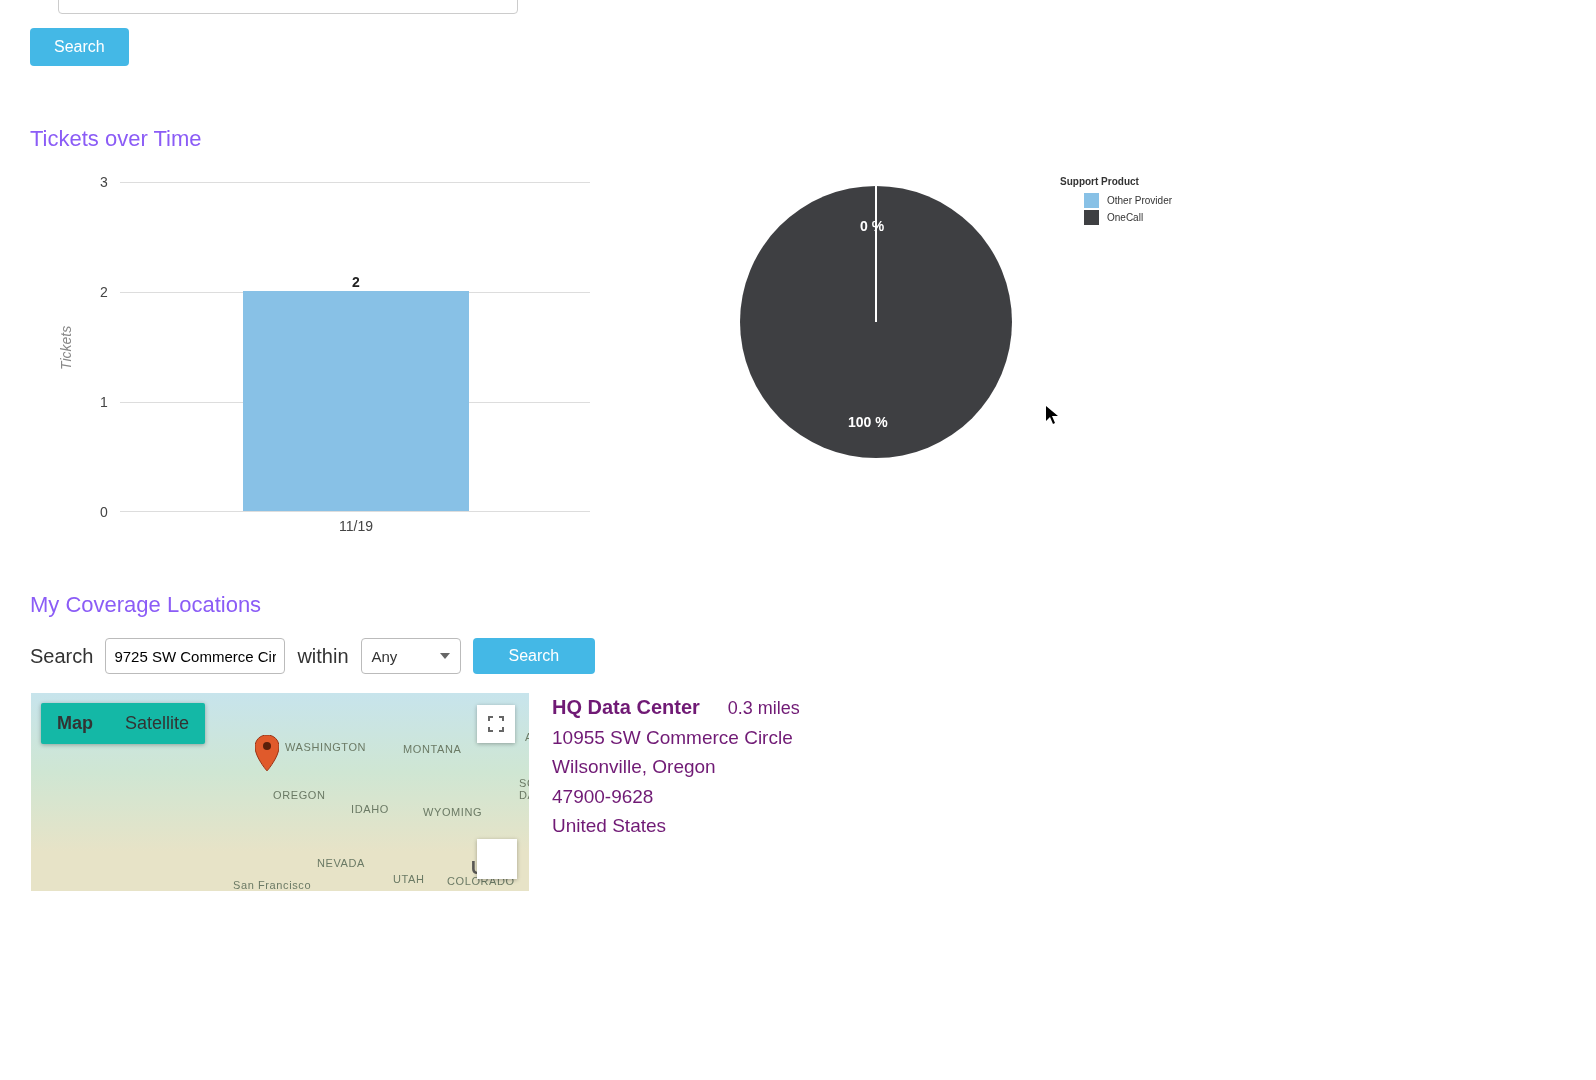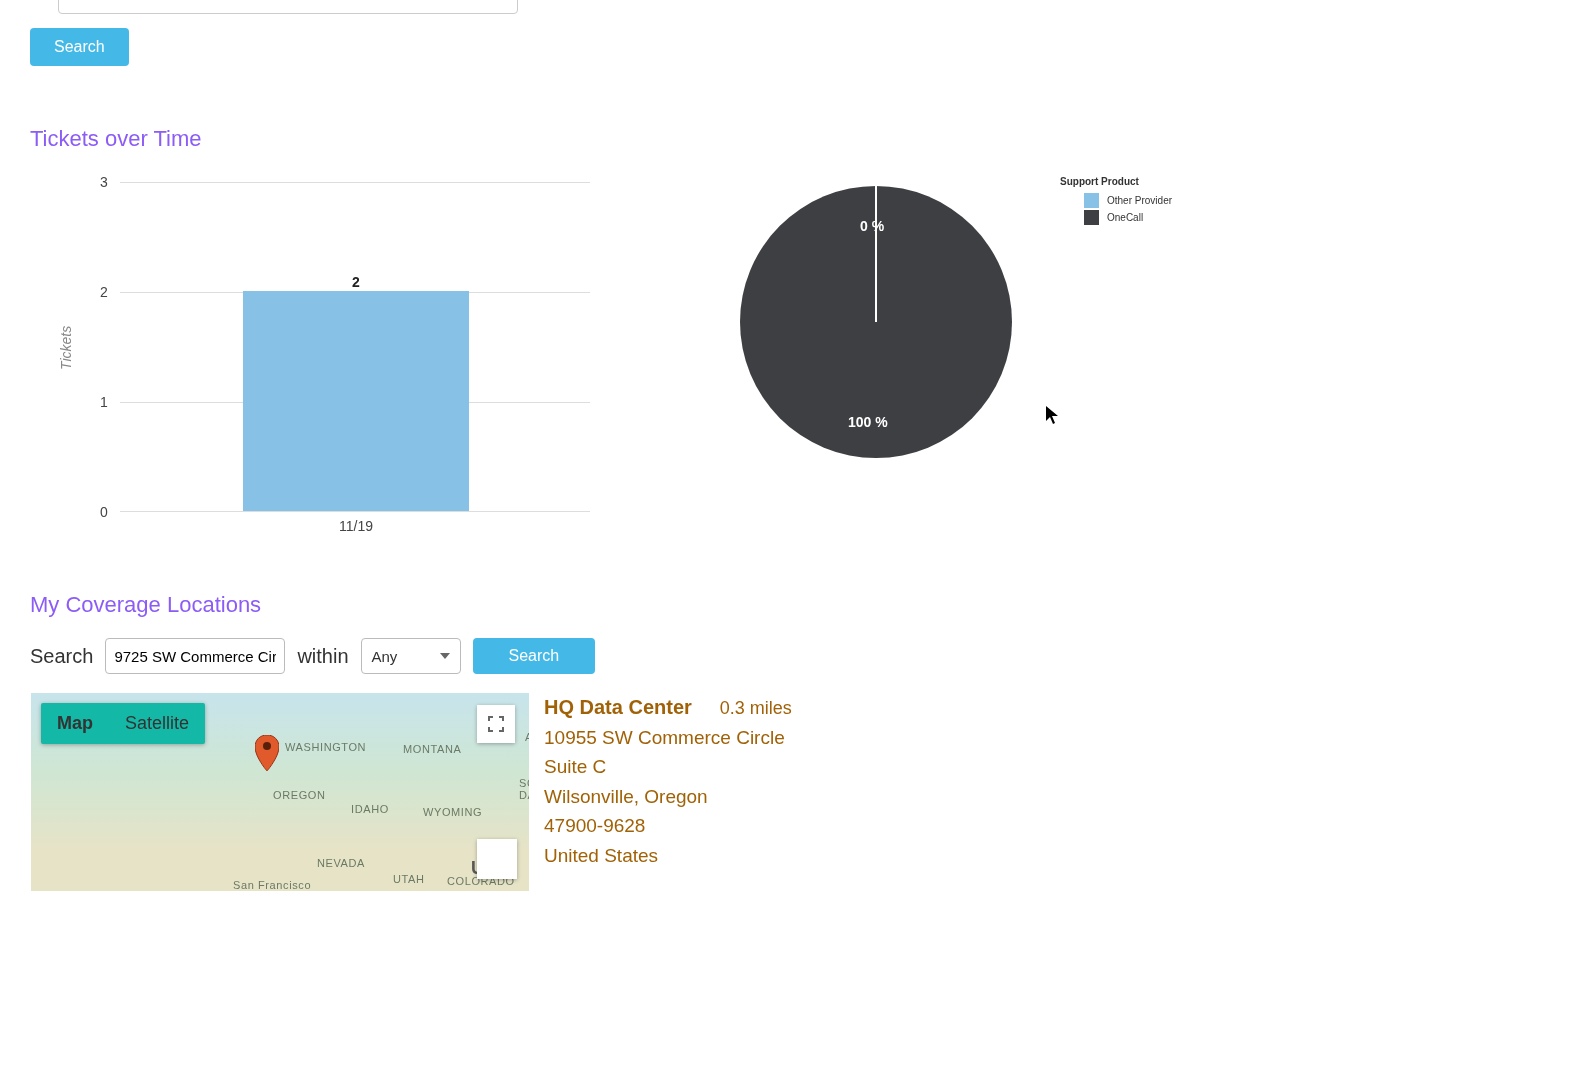--- a/index.html
+++ b/index.html
@@ -122,21 +122,21 @@
   .map-fs {
     position:absolute; top: 12px; right: 14px; width: 38px; height: 38px;
     background: #fff; box-shadow: 0 1px 4px rgba(0,0,0,0.3);
     display:flex; align-items:center; justify-content:center; cursor:pointer;
     font-size: 16px; color: #666;
   }
   .map-us { position:absolute; bottom: 12px; right: 34px; font-size: 18px; font-weight: 700; color: #5b5a57;}
   .map-btn-white { position:absolute; right: 12px; bottom: 12px; width: 40px; height: 40px; background: #fff; box-shadow: 0 1px 4px rgba(0,0,0,0.3);}
   .map-marker { position: absolute; left: 224px; top: 42px; color: #e05a2b; font-size: 28px; }
 
-  .loc-col { font-size: 19px; line-height: 1.55; color: #a16207; max-width: 280px; }
+  .loc-col { font-size: 19px; line-height: 1.55; color: #701a75; max-width: 280px; margin-left: 8px; }
   .loc-head { display: flex; gap: 28px; align-items: baseline;}
   .loc-name { font-weight: 700; font-size: 20px; }
   .loc-dist { font-size: 18px; }
 </style>
 </head>
 <body>
 
 <div class="page">
 
   <div style="margin-top:-20px;">
@@ -248,21 +248,20 @@
             </svg>
         </div>
       </div>
 
       <div class="loc-col">
         <div class="loc-head">
           <span class="loc-name">HQ Data Center</span>
           <span class="loc-dist">0.3 miles</span>
         </div>
         <div>10955 SW Commerce Circle</div>
-        <div>Suite C</div>
         <div>Wilsonville, Oregon</div>
         <div>47900-9628</div>
         <div>United States</div>
       </div>
     </div>
 
   </div>
 </div>
 
 </body></html>

